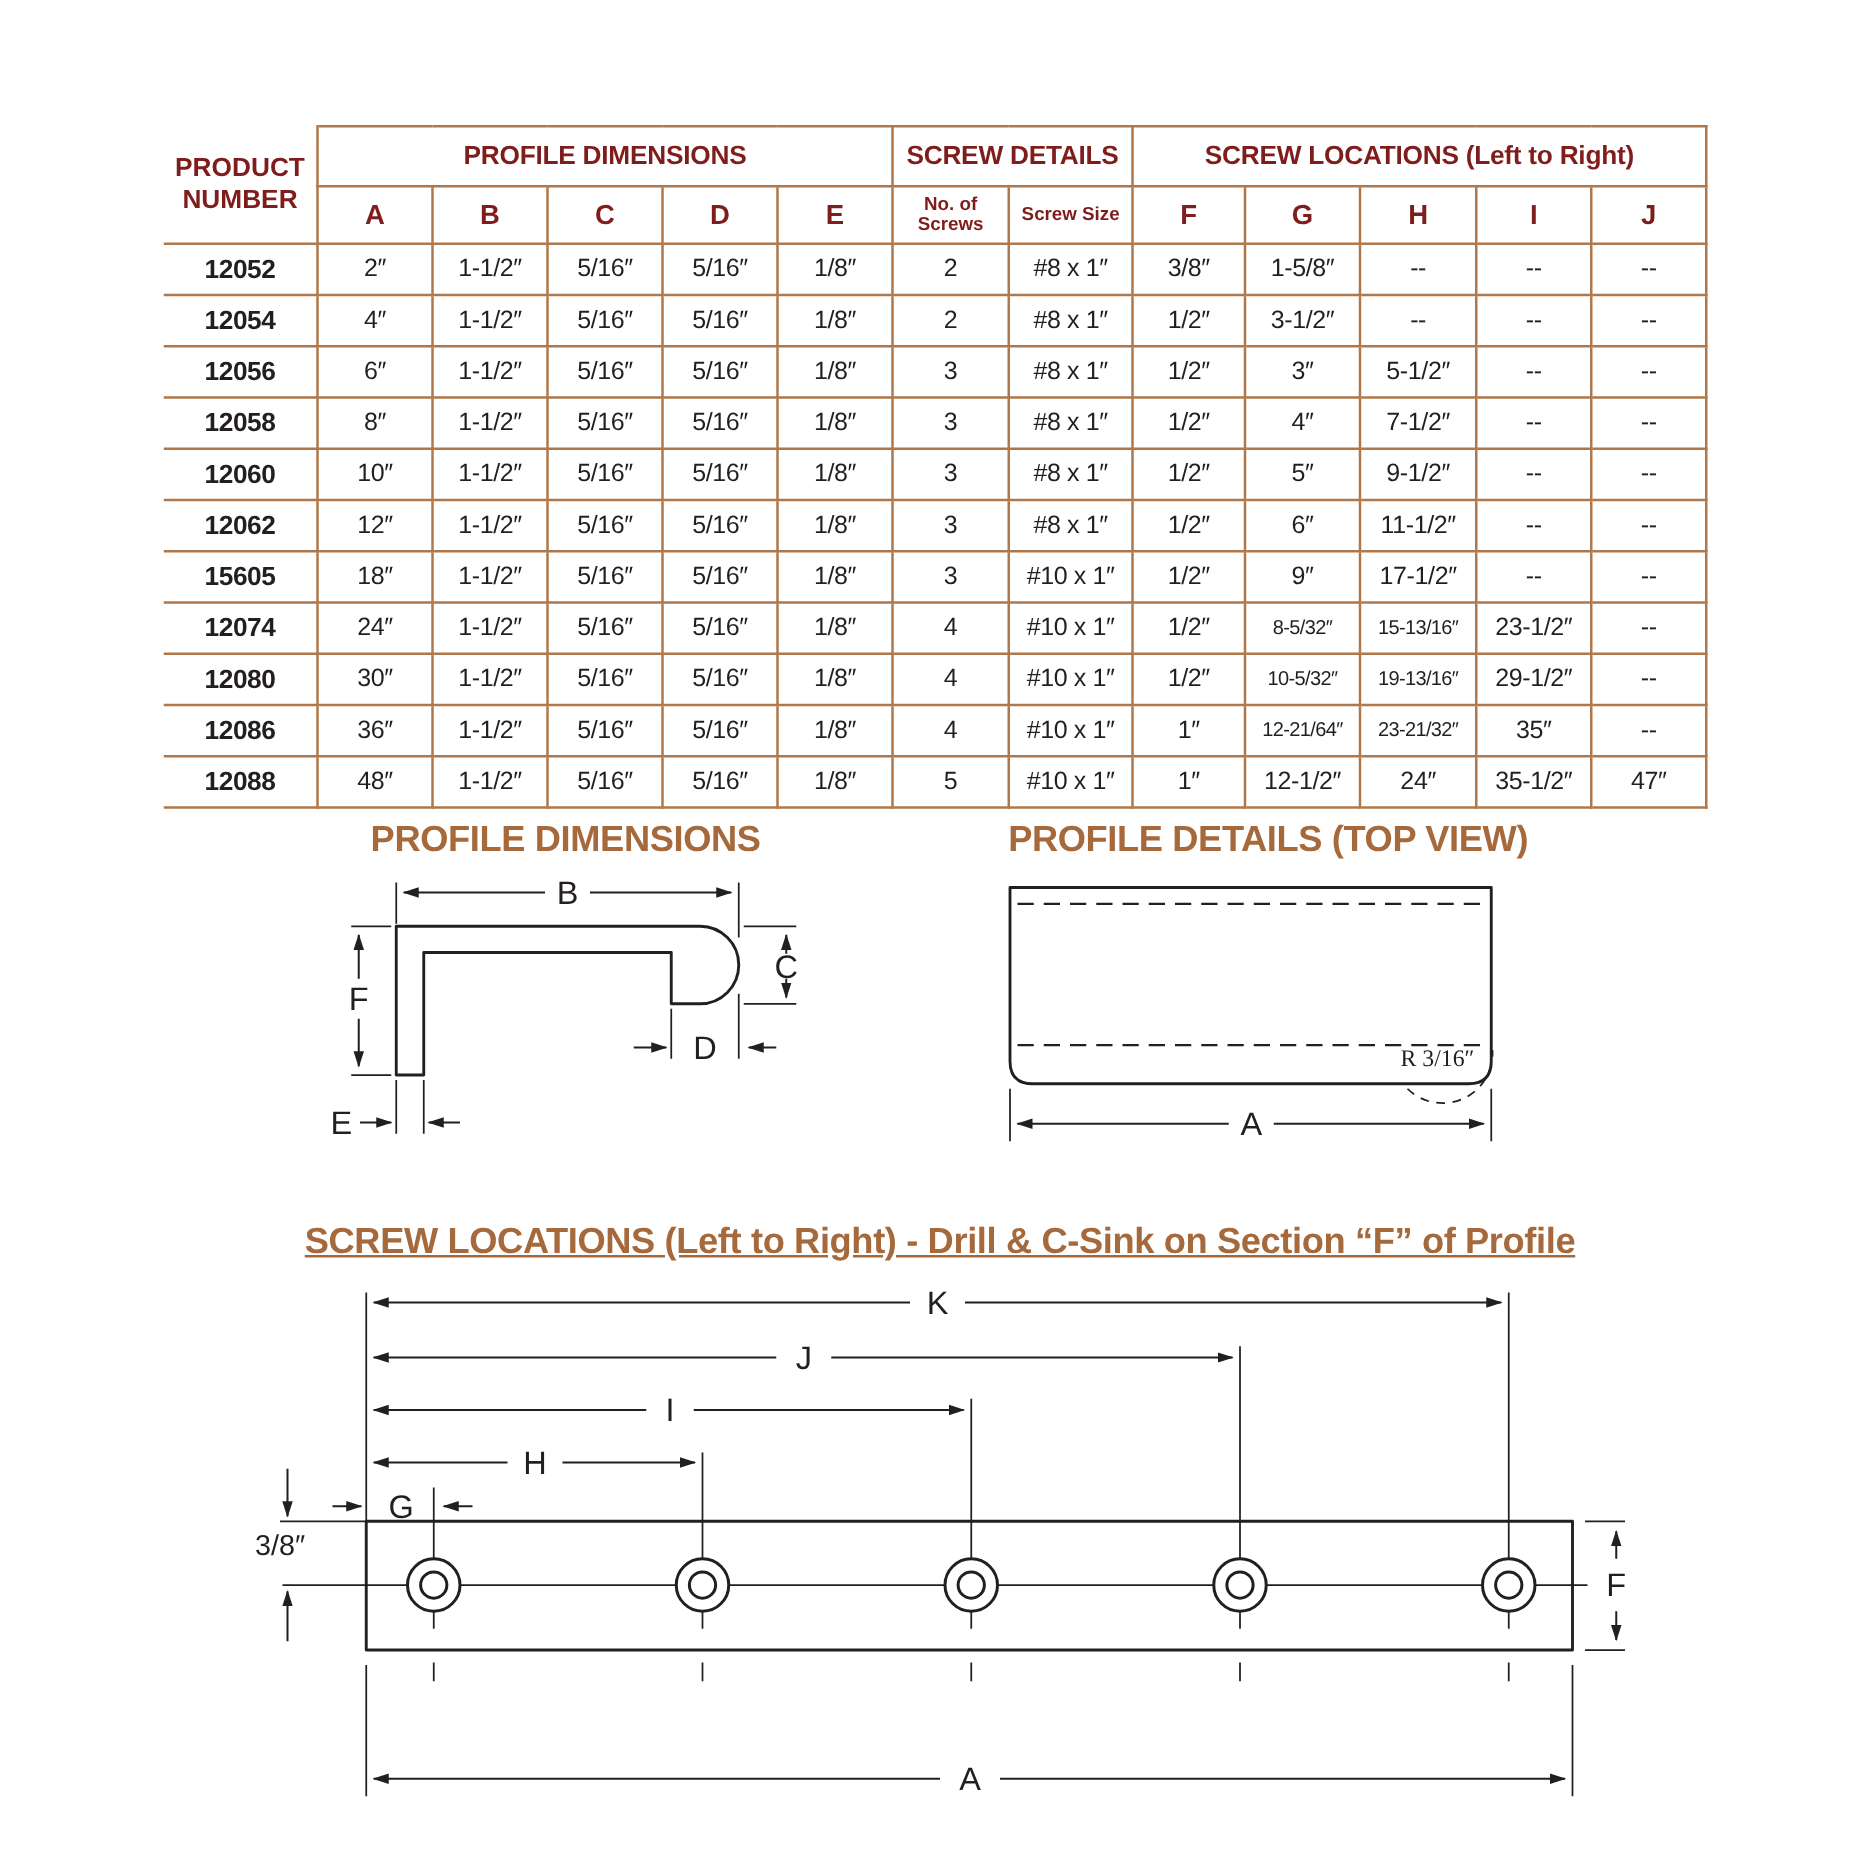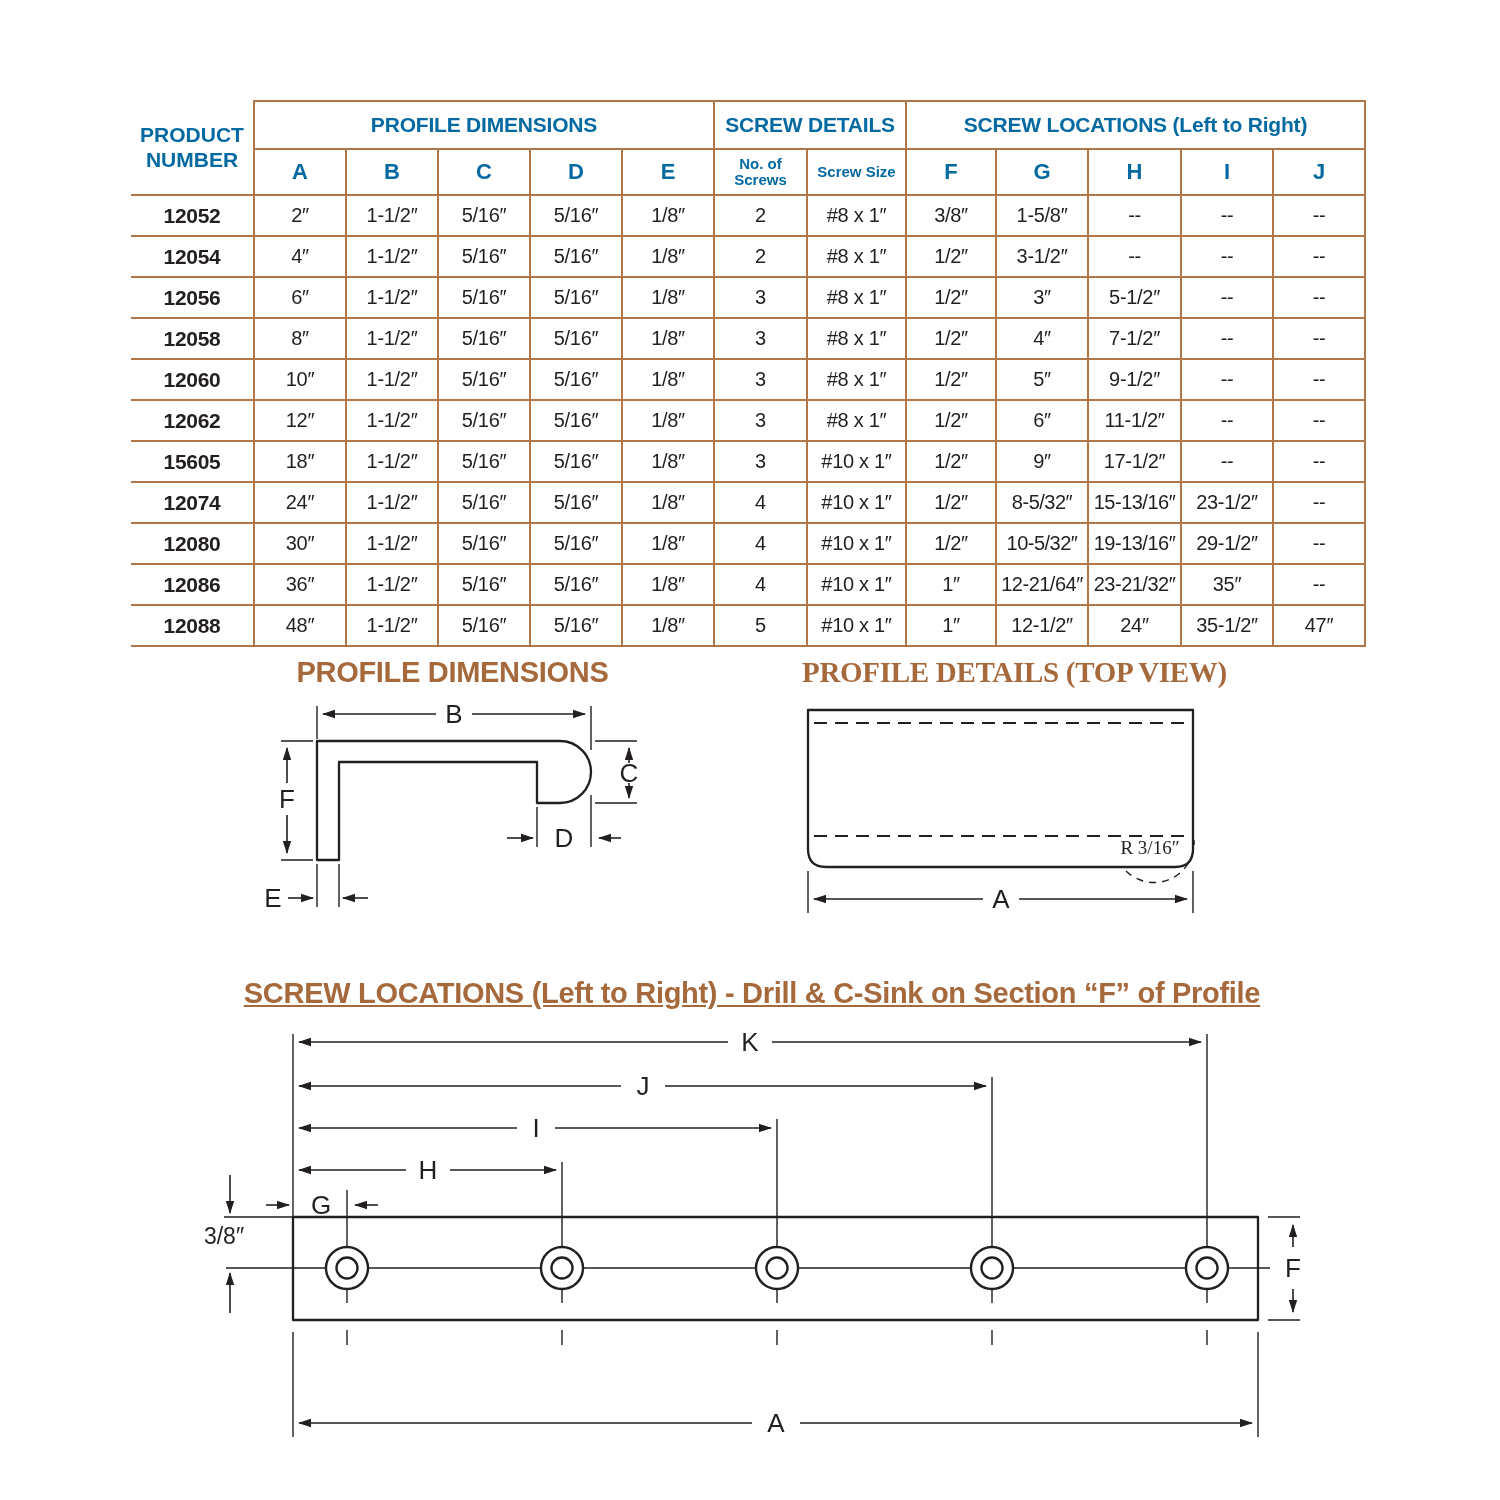--- a/index.html
+++ b/index.html
@@ -3,28 +3,28 @@
 <meta charset="utf-8">
 <style>
   html,body{margin:0;padding:0;background:#fff;}
   body{width:1500px;height:1500px;position:relative;overflow:hidden;
        font-family:"Liberation Sans","DejaVu Sans",sans-serif;color:#231F20;}
   .abs{position:absolute;}
 
   
   table.spec{position:absolute;left:131px;top:100px;border-collapse:collapse;table-layout:fixed;}
   table.spec th,table.spec td{border:2px solid #B0784A;text-align:center;vertical-align:middle;padding:0;}
-  table.spec th{color:#0369a1;font-weight:bold;}
+  table.spec th{color:#7f1d1d;font-weight:bold;}
   table.spec th.product{border-top:none;border-left:none;font-size:21px;line-height:1.18;}
   table.spec th.group{font-size:21px;height:46px;letter-spacing:-0.2px;}
   table.spec tr.subrow th{height:44px;font-size:22px;}
   table.spec tr.subrow th.multi{font-size:15px;line-height:1.08;margin-left:38px;}
   table.spec td{font-size:20px;height:39px;letter-spacing:-0.3px;}
   table.spec td.pn{font-weight:bold;border-left:none;font-size:21px;margin-top:13px;}
-  table.spec td.small{font-size:20px;letter-spacing:-0.5px;}
+  table.spec td.small{font-size:16px;letter-spacing:-0.5px;}
 
   .section-title{position:absolute;color:#A6693C;font-weight:bold;font-size:29px;
                  text-align:center;letter-spacing:-0.3px;white-space:nowrap;}
 
   svg text{fill:#231F20;font-family:"Liberation Sans","DejaVu Sans",sans-serif;}
   .dimline{stroke:#231F20;stroke-width:1.6;fill:none;}
   .extline{stroke:#231F20;stroke-width:1.4;fill:none;}
   .shape{stroke:#231F20;stroke-width:2.3;fill:#fff;stroke-linejoin:round;}
   .dashline{stroke:#231F20;stroke-width:1.8;fill:none;stroke-dasharray:13 8;}
   .dasharc{stroke:#231F20;stroke-width:1.4;fill:none;stroke-dasharray:7 6;}
@@ -235,21 +235,21 @@
         <td>1″</td>
         <td>12-1/2″</td>
         <td>24″</td>
         <td>35-1/2″</td>
         <td>47″</td>
       </tr>
     </tbody>
 </table>
 
 <div class="section-title" style="left:230px;top:656px;width:445px;">PROFILE DIMENSIONS</div>
-<div class="section-title" style="left:792px;top:656px;width:445px;font-family:Liberation Serif, serif;">PROFILE DETAILS (TOP VIEW)</div>
+<div class="section-title" style="left:792px;top:656px;width:445px;">PROFILE DETAILS (TOP VIEW)</div>
 <div class="section-title" style="left:202px;top:977px;width:1100px;text-decoration:underline;">SCREW LOCATIONS (Left to Right) - Drill &amp; C-Sink on Section “F” of Profile</div>
 
 <svg class="abs" style="left:140px;top:695px;" width="540" height="235" viewBox="0 0 540 235">
   <defs>
     <marker id="ar1" markerWidth="14" markerHeight="10" refX="12" refY="5" orient="auto" markerUnits="userSpaceOnUse">
       <path d="M0,0.8 L13,5 L0,9.2 Z" fill="#231F20"></path>
     </marker>
   </defs>
 
   <path class="shape" d="M177,46 H420 A31,31 0 1 1 420,108 H397 V67 H199 V165 H177 Z"></path>

